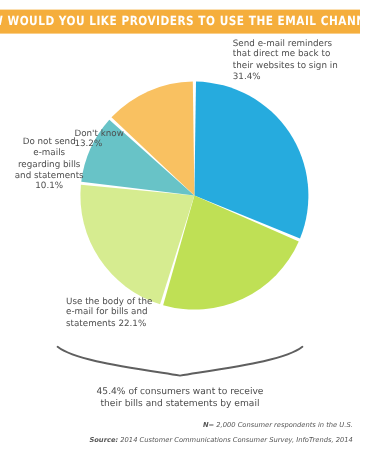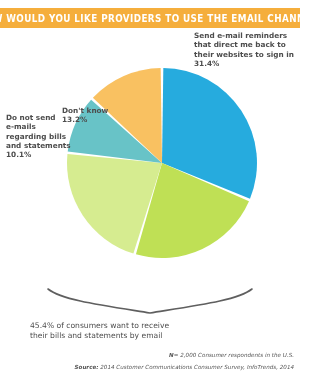--- a/index.html
+++ b/index.html
@@ -32,36 +32,35 @@
   .chartwrap{position:absolute;left:0;top:28px;width:300px;height:266px;}
   svg.pie{display:block;width:300px;height:266px;}
 
   
   .lbl{
     position:absolute;
     color:#4d4d4d;
     font-size:7.3px;
     line-height:9.3px;
     white-space:pre-line;
-    font-weight:bold;
   }
   .lbl-topright{left:194px;top:31px;width:104px;}
   .lbl-dontknow{left:62px;top:70px;width:76px;margin-top:36px;}
-  .lbl-donotsend{left:6px;top:113px;width:70px;}
+  .lbl-donotsend{left:6px;top:113px;width:70px;text-align:center;}
   .lbl-usebody{left:55px;top:246px;width:96px;}
   .lbl-attach{left:168px;top:251px;width:122px;}
 
   
   .bracewrap{position:absolute;left:0;top:286px;width:300px;height:34px;}
   svg.brace{display:block;width:300px;height:34px;}
 
   
   .summary{
     position:absolute;left:30px;top:321px;width:240px;
-    text-align:left;
+    text-align:center;
     color:#4d4d4d;
     font-size:7.6px;
     line-height:10px;
     white-space:pre-line;
   }
 
   
   .foot{
     position:absolute;right:6px;
     color:#555555;
@@ -100,20 +99,23 @@
 that direct me back to
 their websites to sign in
 31.4%</div>
   <div class="lbl lbl-dontknow">Don't know
 13.2%</div>
   <div class="lbl lbl-donotsend">Do not send
 e-mails
 regarding bills
 and statements
 10.1%</div>
+  <div class="lbl lbl-usebody">Use the body of the
+e-mail for bills and
+statements 22.1%</div>
 
   <div class="bracewrap">
     <svg class="brace" viewBox="0 0 300 34">
       <path d="M48 3 C 62 14, 100 19, 150 27 C 200 19, 238 14, 252 3" fill="none" stroke="#5f5f5f" stroke-width="1.6" stroke-linecap="round"></path>
       <path d="M48 3 C 60 11, 104 16, 150 24 C 196 16, 240 11, 252 3" fill="none" stroke="#ffffff" stroke-width="0.9" stroke-linecap="round" opacity="0"></path>
     </svg>
   </div>
 
   <div class="summary">45.4% of consumers want to receive
 their bills and statements by email</div>

